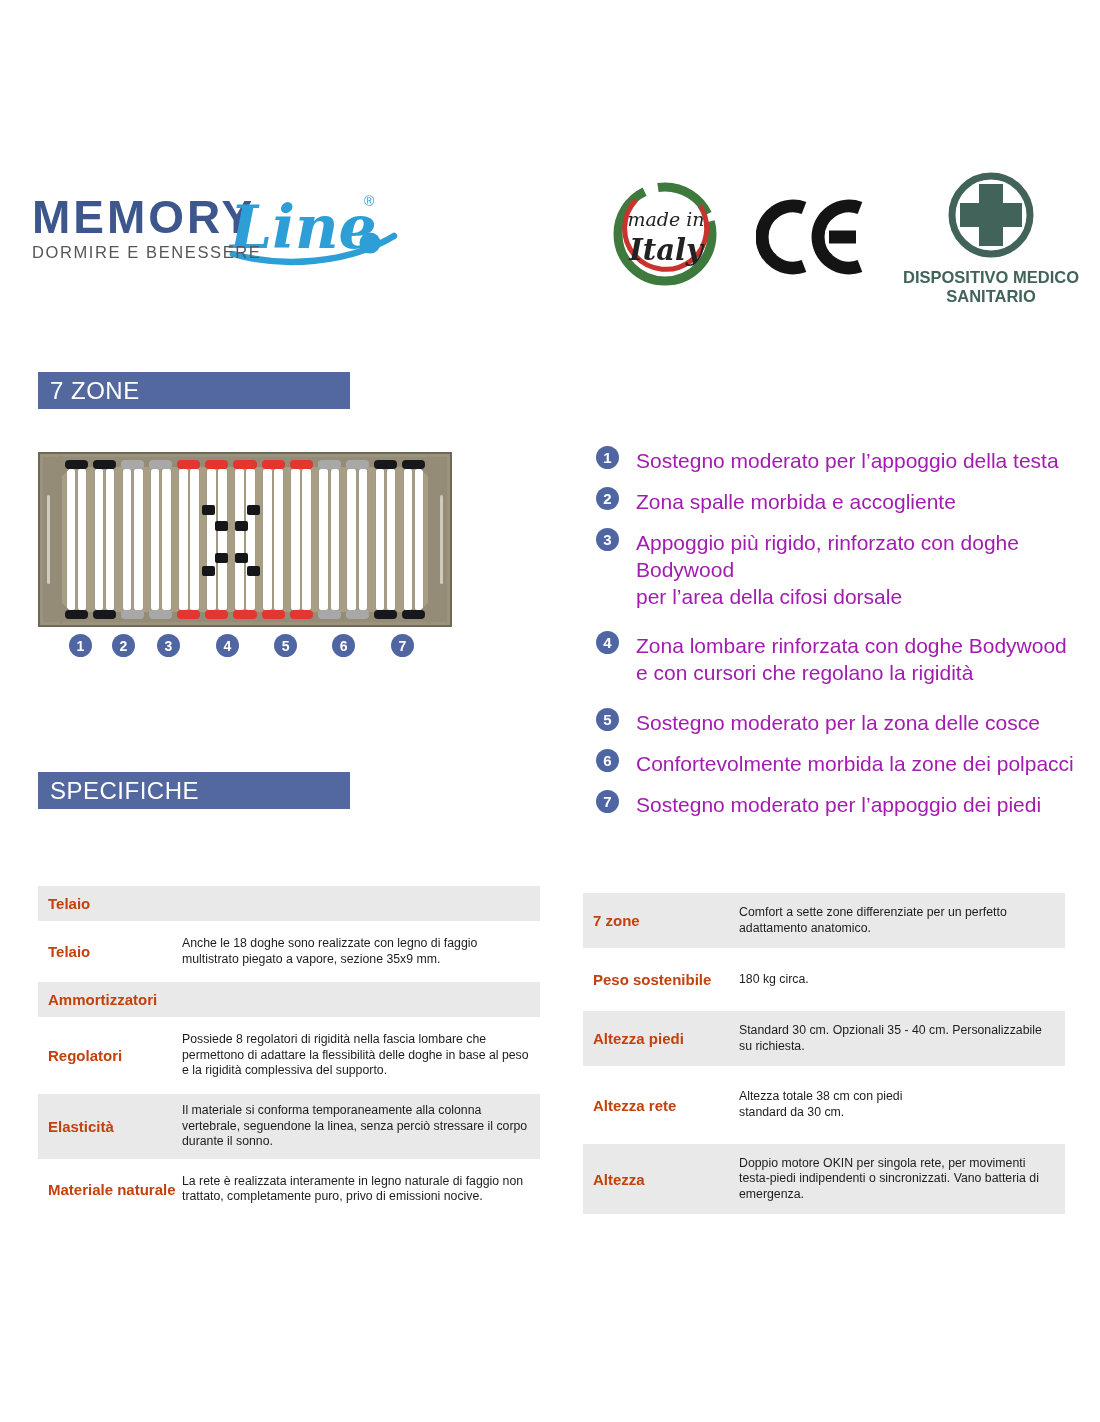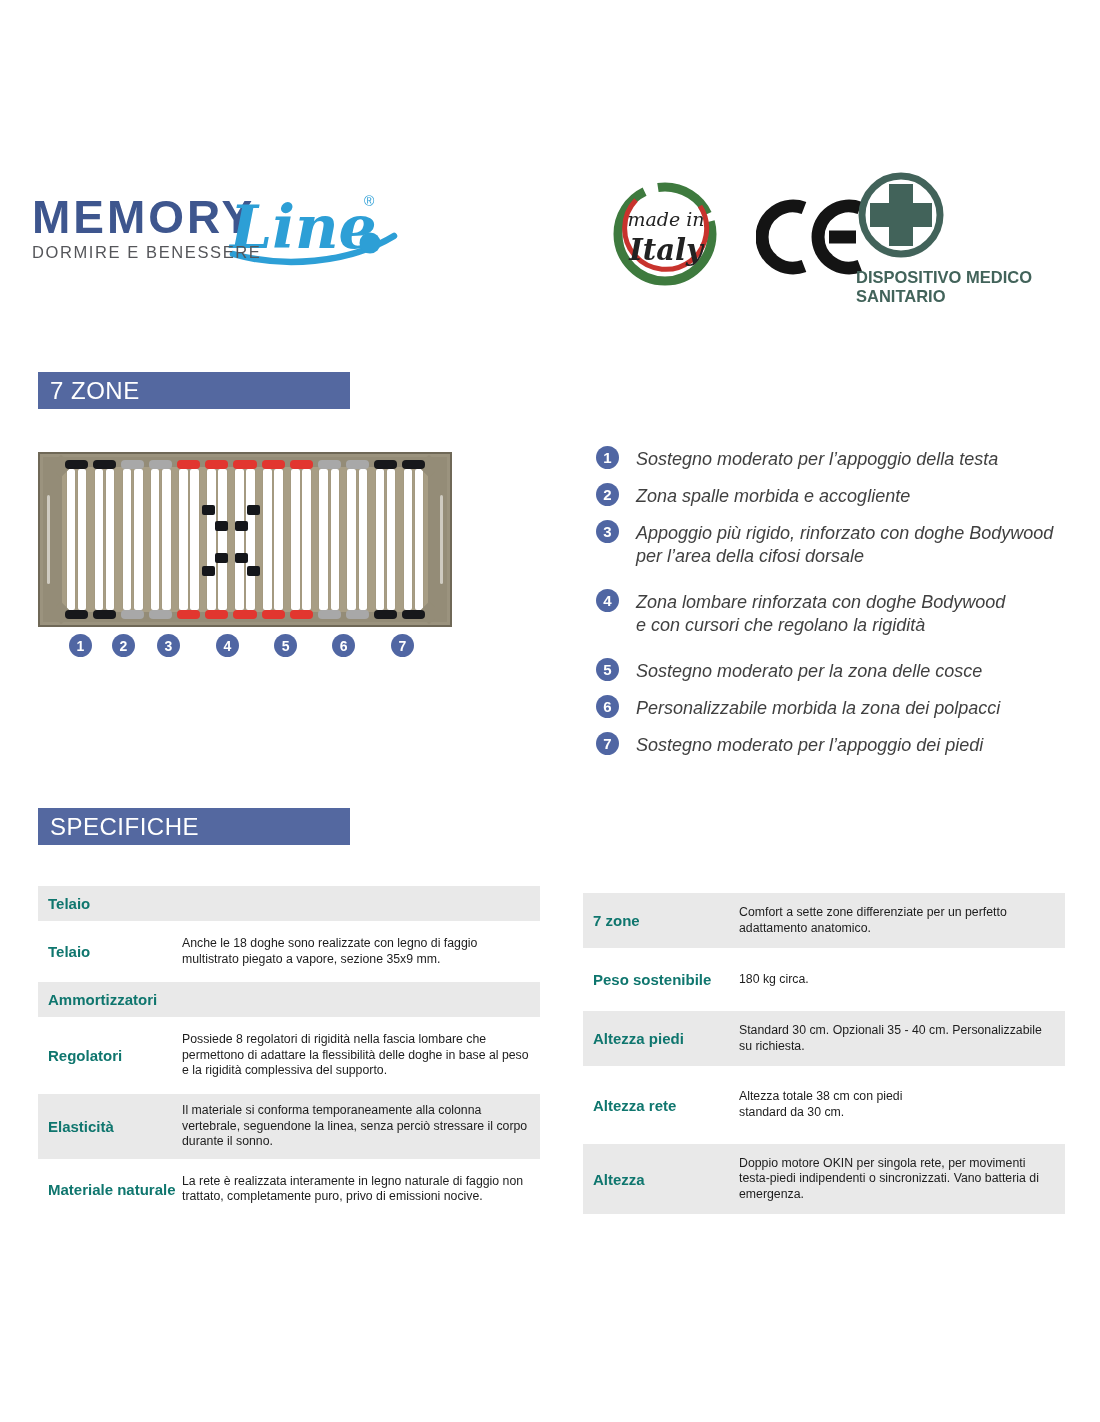--- a/index.html
+++ b/index.html
@@ -3,28 +3,28 @@
 <meta charset="utf-8">
 <style>
   html,body{margin:0;padding:0;background:#fff;}
   .page{position:relative;width:1100px;height:1422px;background:#fff;overflow:hidden;
         font-family:"Liberation Sans","DejaVu Sans",sans-serif;color:#1a1a1a;}
 
   
   .logo-svg{position:absolute;left:30px;top:180px;}
   .badge-made{position:absolute;left:610px;top:176px;}
   .badge-ce{position:absolute;left:756px;top:196px;}
-  .badge-med{position:absolute;left:856px;top:170px;width:206px;}
+  .badge-med{position:absolute;left:888px;top:170px;width:206px;text-align:center;}
   .badge-med .med-text{color:#42635A;font-weight:bold;font-size:16.5px;line-height:1.13;margin-top:4px;}
 
   
   .section-bar{position:absolute;left:38px;width:312px;height:37px;background:#5468A0;color:#fff;
                font-size:24px;line-height:37px;padding-left:12px;box-sizing:border-box;letter-spacing:.5px;}
   .bar-zones{top:372px;}
-  .bar-specs{top:808px;}
+  .bar-specs{top:772px;}
 
   
   .bed-frame{position:absolute;left:38px;top:452px;width:414px;height:175px;background:#948C77;
              border:2px solid #6F6857;box-sizing:border-box;box-shadow:inset 0 0 0 3px #9B937E;}
   .rail-slot{position:absolute;width:3px;top:24%;height:52%;background:rgba(255,255,255,.55);border-radius:2px;}
   .rail-slot.left{left:7px;} .rail-slot.right{right:7px;}
   .bed-inner{position:absolute;left:22px;right:22px;top:13px;bottom:13px;background:#A89E85;
              display:flex;gap:3px;padding:0 2px;box-sizing:border-box;}
   .pair{position:relative;flex:1;display:flex;justify-content:space-evenly;align-items:stretch;}
   .slat{width:34%;margin:2px 0;background:#fff;border-radius:2px;box-shadow:0 0 1px rgba(0,0,0,.25);}
@@ -38,30 +38,30 @@
   .marker-circle{position:absolute;top:0;width:23px;height:23px;margin-left:-11px;border-radius:50%;
                  background:#5066A3;color:#fff;font-size:14px;font-weight:bold;
                  display:flex;align-items:center;justify-content:center;}
 
   
   .zone-list{position:absolute;left:596px;top:446px;width:490px;}
   .zone-item{display:flex;gap:17px;margin-bottom:12px;}
   .zone-item:nth-child(3),.zone-item:nth-child(4){margin-bottom:21px;}
   .zone-circle{flex:0 0 23px;width:23px;height:23px;border-radius:50%;background:#5066A3;color:#fff;
                font-size:15px;font-weight:bold;display:flex;align-items:center;justify-content:center;}
-  .zone-text{font-size:18px;line-height:1.28;white-space:pre-line;padding-top:2px;color:#404040;font-style:italic;}
+  .zone-text{font-size:21px;line-height:1.28;white-space:pre-line;padding-top:2px;color:#a21caf;}
 
   
   .spec-table{position:absolute;}
   .spec-table.left{left:38px;top:886px;width:502px;}
   .spec-table.right{left:583px;top:893px;width:482px;}
   .spec-row{display:flex;align-items:center;padding:9px 10px;margin-bottom:6px;box-sizing:border-box;}
   .spec-table.right .spec-row{padding:12px 10px;margin-bottom:11px;}
   .spec-row.alt{background:#E9E9E9;}
-  .spec-label{flex:0 0 128px;font-weight:bold;font-size:15px;color:#0f766e;padding-right:6px;}
+  .spec-label{flex:0 0 128px;font-weight:bold;font-size:15px;color:#c2410c;padding-right:6px;}
   .spec-table.right .spec-label{flex-basis:140px;}
   .spec-value{flex:1;font-size:12.3px;line-height:1.27;color:#1d1d1d;white-space:pre-line;}
 </style>
 </head>
 <body>
 
 <div class="page">
 
   <svg class="logo-svg" width="400" height="110" viewBox="0 0 400 110">
     <text x="2" y="53" font-family="Liberation Sans, DejaVu Sans, sans-serif" font-weight="bold" font-size="46" letter-spacing="3" fill="#3E568E">MEMORY</text>
@@ -223,21 +223,21 @@
         <div class="zone-circle">4</div>
         <div class="zone-text">Zona lombare rinforzata con doghe Bodywood
 e con cursori che regolano la rigidità</div>
       </div>
       <div class="zone-item">
         <div class="zone-circle">5</div>
         <div class="zone-text">Sostegno moderato per la zona delle cosce</div>
       </div>
       <div class="zone-item">
         <div class="zone-circle">6</div>
-        <div class="zone-text">Personalizzabile morbida la zona dei polpacci</div>
+        <div class="zone-text">Confortevolmente morbida la zone dei polpacci</div>
       </div>
       <div class="zone-item">
         <div class="zone-circle">7</div>
         <div class="zone-text">Sostegno moderato per l’appoggio dei piedi</div>
       </div>
     </div>
 
   <div class="section-bar bar-specs">SPECIFICHE</div>
 
   <div class="spec-table left">

